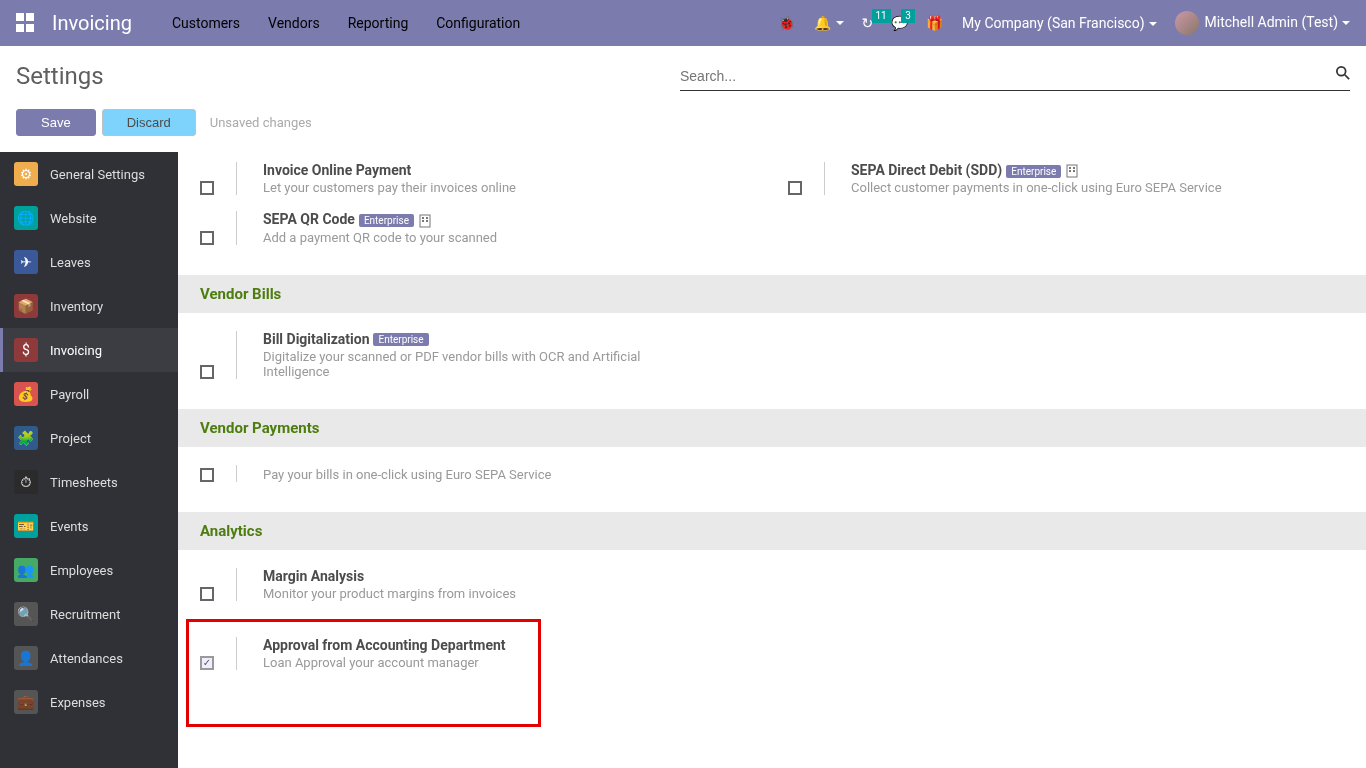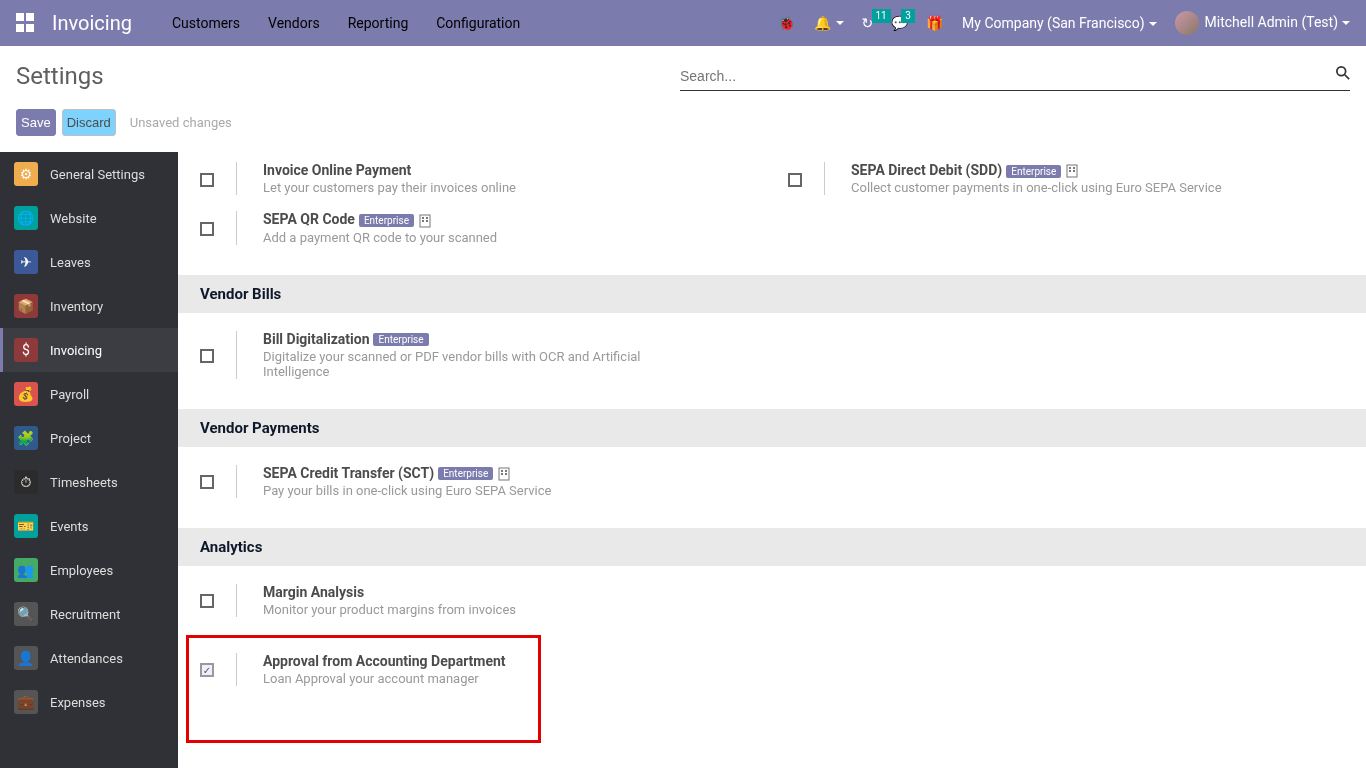--- a/index.html
+++ b/index.html
@@ -20,37 +20,37 @@
 .caret { border-top: 4px solid #fff; border-left: 4px solid transparent; border-right: 4px solid transparent; display: inline-block; margin-left: 4px; vertical-align: middle; }
 
 
 .control-panel { padding: 16px; }
 .cp-top { display: flex; align-items: flex-start; justify-content: flex-end; }
 .cp-title { font-size: 24px; color: #5f5f5f; font-weight: 400; }
 .cp-search { margin-left: auto; width: 670px; position: relative; }
 .cp-search input { width: 100%; border: none; border-bottom: 1px solid #333; padding: 6px 24px 6px 0; font-size: 14px; outline: none; }
 .cp-search .search-icon { position: absolute; right: 0; top: 4px; cursor: pointer; }
 .cp-buttons { margin-top: 18px; display: flex; align-items: center; gap: 6px; }
-.btn { padding: 5px 4px; border-radius: 3px; font-size: 13px; cursor: pointer; border: 1px solid transparent; }
+.btn { padding: 5px 24px; border-radius: 3px; font-size: 13px; cursor: pointer; border: 1px solid transparent; }
 .btn-primary { background: #7c7bad; color: #fff; border-color: #7c7bad; }
 .btn-secondary { background: #7dd3fc; color: #4c4c4c; border-color: #c0c0c0; }
 .unsaved { color: #aaa; margin-left: 8px; font-size: 13px; }
 
 
 .main { display: flex; height: calc(768px - 46px - 96px); }
 .sidebar { width: 178px; background: #2f3136; color: #ddd; overflow-y: auto; flex-shrink: 0; }
 .sidebar .item { display: flex; align-items: center; padding: 10px 14px; gap: 12px; cursor: pointer; }
 .sidebar .item.active { background: #3b3d42; color: #fff; border-left: 3px solid #7c7bad; padding-left: 11px; }
 .sidebar .item .s-icon { width: 24px; height: 24px; border-radius: 3px; flex-shrink: 0; display: flex; align-items: center; justify-content: center; font-size: 14px; color: #fff; }
 
 .content { flex: 1; overflow-y: auto; background: #fff; padding-bottom: 40px; }
-.section-head { background: #e9e9e9; padding: 10px 22px; font-size: 15px; font-weight: 700; color: #0f172a; margin-top: 12px; }
+.section-head { background: #e9e9e9; padding: 10px 22px; font-size: 15px; font-weight: 700; color: #4d7c0f; margin-top: 12px; }
 .section-head:first-child { margin-top: 0; }
 .settings-row { display: flex; flex-wrap: wrap; padding: 10px 6px; }
-.setting-box { width: 50%; padding: 8px 16px; display: flex; align-items: center; gap: 22px; }
+.setting-box { width: 50%; padding: 8px 16px; display: flex; align-items: flex-end; gap: 22px; }
 .setting-check { width: 14px; height: 14px; border: 2px solid #666; margin-top: 2px; flex-shrink: 0; cursor: pointer; display: flex; align-items: center; justify-content: center; }
 .setting-check.checked { background: #eef; border-color: #999; }
 .setting-check.checked::after { content: '✓'; font-size: 10px; color: #555; }
 .setting-divider { width: 1px; background: #ccc; align-self: stretch; margin-right: 4px; }
 .setting-body .title { font-weight: 700; color: #4c4c4c; font-size: 14px; }
 .setting-body .desc { color: #999; font-size: 13px; margin-top: 2px; max-width: 380px; }
 .enterprise-badge { background: #7c7bad; color: #fff; font-size: 10px; padding: 1px 5px; border-radius: 2px; font-weight: 400; margin-left: 4px; vertical-align: middle; }
 .grid-icon { display: inline-block; width: 14px; height: 14px; margin-left: 4px; vertical-align: middle; }
 .grid-icon svg { width: 14px; height: 14px; }
 
@@ -216,27 +216,20 @@
         </div>
       </div>
     </div>
 
     <div class="section-head">Vendor Payments</div>
     <div class="settings-row">
       <div class="setting-box">
         <span class="setting-check"></span>
         <span class="setting-divider"></span>
         <div class="setting-body">
-          <div class="title"><span>SEPA Credit Transfer (SCT)</span><span class="enterprise-badge">Enterprise</span><span class="grid-icon"><svg viewBox="0 0 14 14">
-                  <rect x="2" y="1" width="10" height="12" fill="none" stroke="#777"></rect>
-                  <rect x="4" y="3" width="2" height="2" fill="#777"></rect>
-                  <rect x="8" y="3" width="2" height="2" fill="#777"></rect>
-                  <rect x="4" y="6" width="2" height="2" fill="#777"></rect>
-                  <rect x="8" y="6" width="2" height="2" fill="#777"></rect>
-                </svg></span></div>
           <div class="desc">Pay your bills in one-click using Euro SEPA Service</div>
         </div>
       </div>
     </div>
 
     <div class="section-head">Analytics</div>
     <div class="settings-row">
       <div class="setting-box">
         <span class="setting-check"></span>
         <span class="setting-divider"></span>

